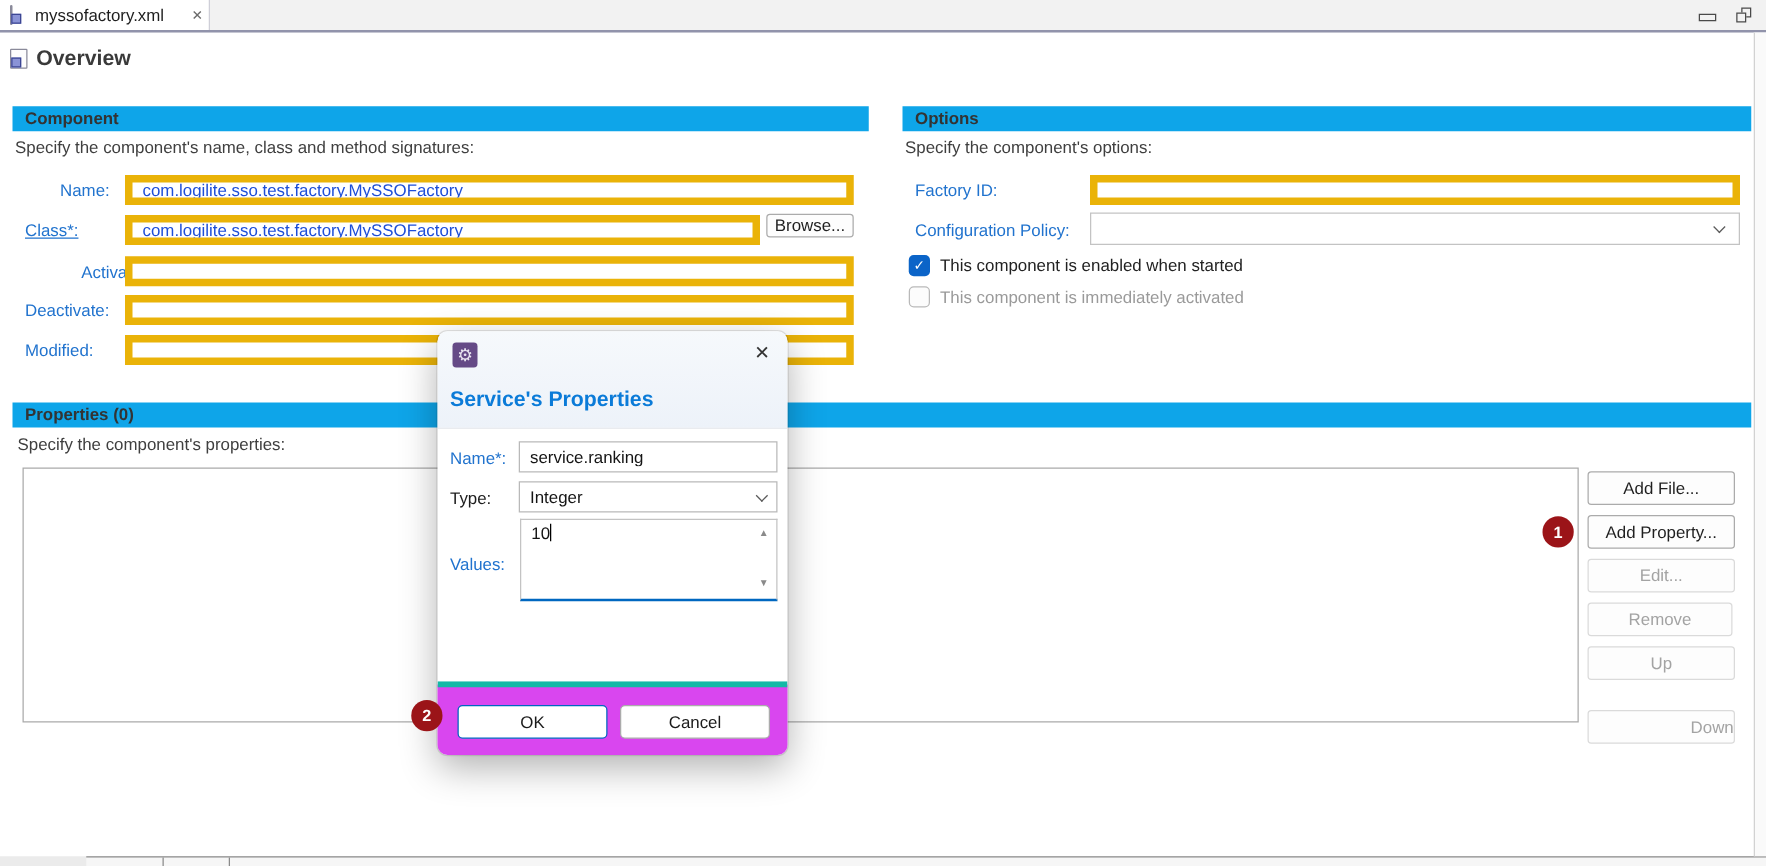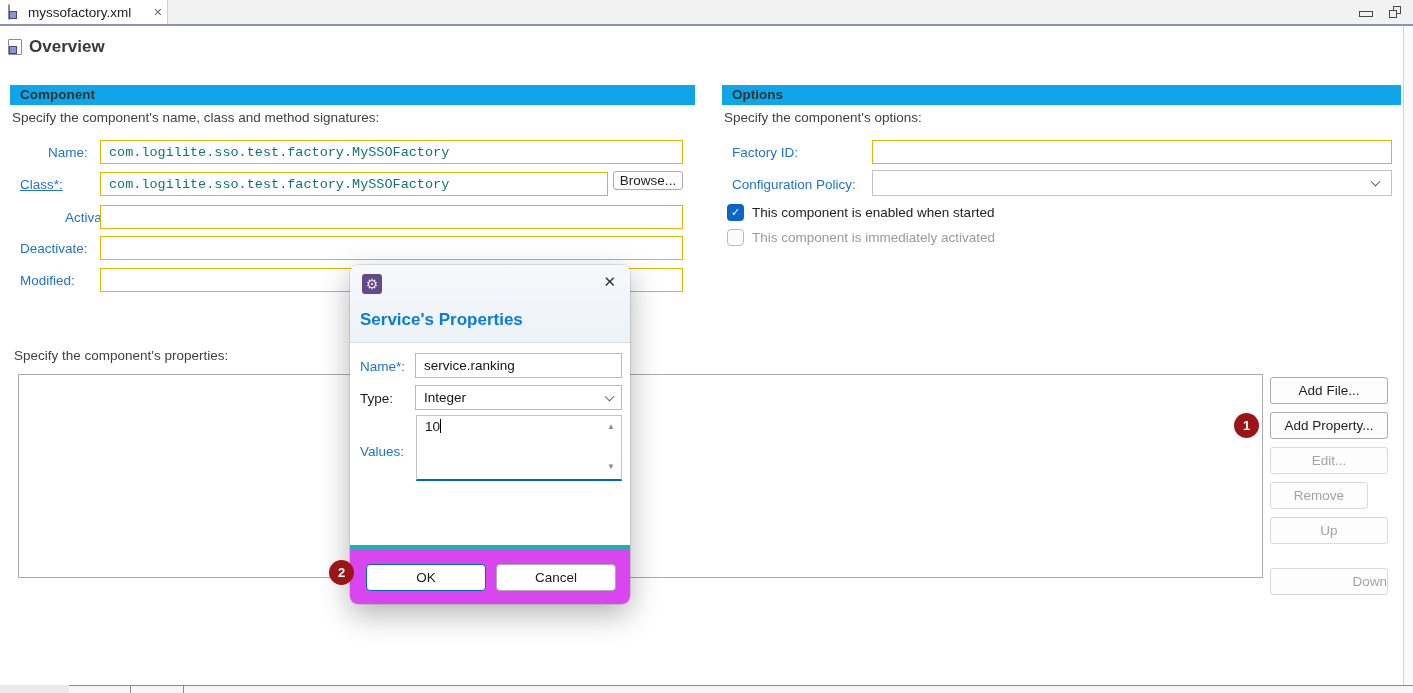--- a/index.html
+++ b/index.html
@@ -33,22 +33,22 @@
                      background:#8a93d6; border:1px solid #3c4693; }
 
   
   .sec-header { position:absolute; height:20px; background:#0ea5e9; font-weight:bold;
                 font-size:13.5px; color:#333; line-height:20px; padding-left:10px; }
   .sec-sub { position:absolute; font-size:13.5px; color:#3f3f3f; }
 
   
   .f-label { position:absolute; font-size:13.5px; color:#2173ce; white-space:nowrap; }
   .f-label.link { text-decoration:underline; cursor:pointer; }
-  .txt { position:absolute; height:24px; border:1px solid #eab308; background:#fff;
-         font-family:Liberation Mono, monospace; font-size:13.5px; color:#0f766e;
+  .txt { position:absolute; height:24px; border:6px solid #eab308; background:#fff;
+         font-family:Liberation Sans, sans-serif; font-size:13.5px; color:#1d4ed8;
          padding:0 8px; outline:none; }
   .selectbox { position:absolute; height:26px; border:1px solid #c3c3c3; background:#fff;
                display:flex; align-items:center; padding:0 8px; font-size:13.5px; color:#141414; }
   .chev { position:absolute; right:12px; top:50%; width:7px; height:7px;
           border-right:1.4px solid #5a5a5a; border-bottom:1.4px solid #5a5a5a;
           transform:translateY(-70%) rotate(45deg); }
 
   .btn { position:absolute; background:#fdfdfd; border:1px solid #ababab; border-radius:3px;
          font-family:"Liberation Sans", sans-serif; font-size:13.5px; color:#1f1f1f;
          text-align:center; cursor:pointer; }
@@ -174,28 +174,29 @@
     <span class="chk on">
         <span>✓</span>
       </span>
     <span class="chk-label">This component is enabled when started</span>
   </div>
   <div class="chk-row" style="left:727px; top:229px;">
     <span class="chk off"></span>
     <span class="chk-label dim">This component is immediately activated</span>
   </div>
 
+  <div class="sec-header" style="left:10px; top:322px; width:1391px;">Properties (0)</div>
   <div class="sec-sub" style="left:14px; top:348px;">Specify the component's properties:</div>
 
   <div class="listbox"></div>
 
   <button class="btn" style="left:1270px; top:377px; width:118px; height:27px;">Add File...</button>
   <button class="btn" style="left:1270px; top:412px; width:118px; height:27px;">Add Property...</button>
   <button class="btn disabled" style="left:1270px; top:447px; width:118px; height:27px;">Edit...</button>
-  <button class="btn disabled" style="left:1270px; top:482px; width:98px; height:27px;">Remove</button>
+  <button class="btn disabled" style="left:1270px; top:482px; width:116px; height:27px;">Remove</button>
   <button class="btn disabled" style="left:1270px; top:517px; width:118px; height:27px;">Up</button>
   <button class="btn disabled" style="left:1270px; top:568px; width:118px; height:27px;text-align:right;">Down</button>
 
   <div class="dialog">
     <div class="dlg-head">
       <span class="dlg-appicon">⚙</span>
       <span class="dlg-close">✕</span>
       <span class="dlg-title">Service's Properties</span>
     </div>
 

